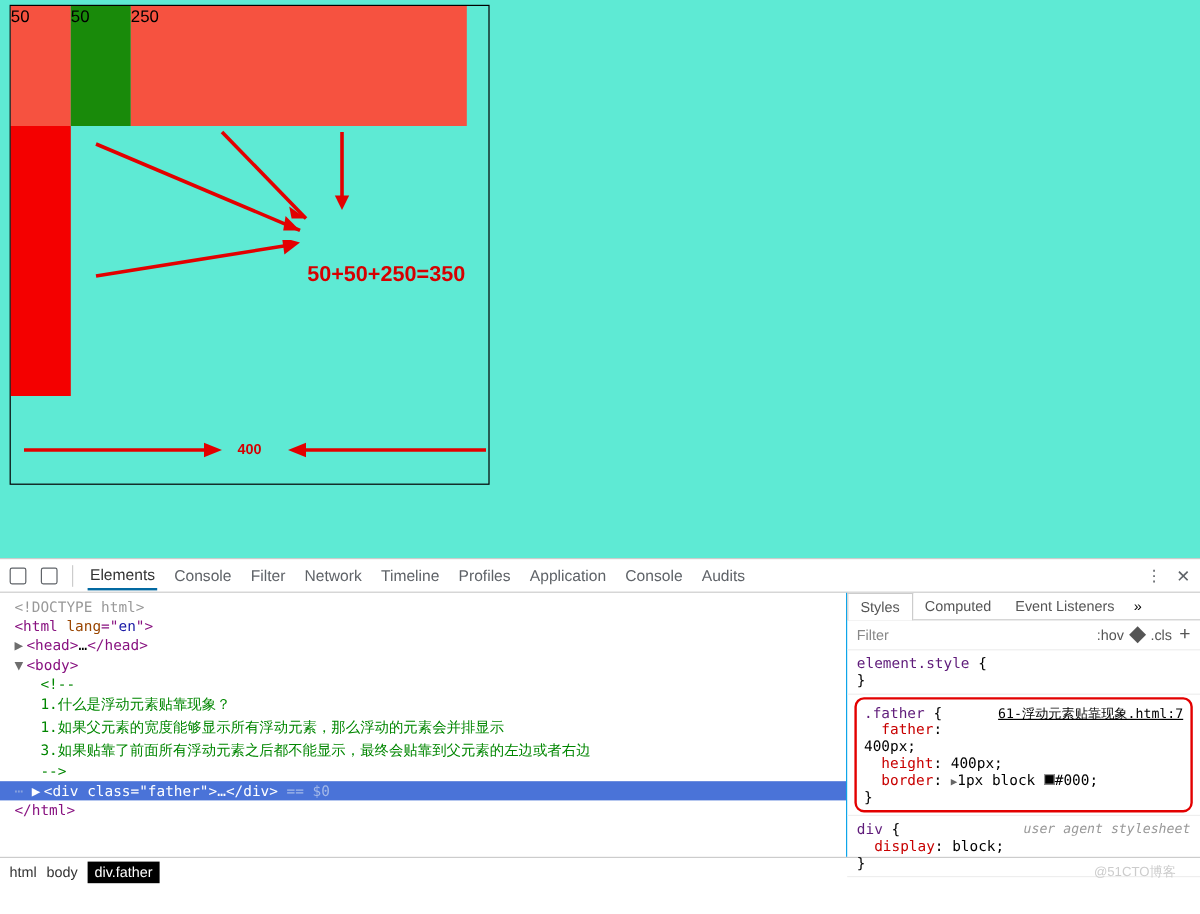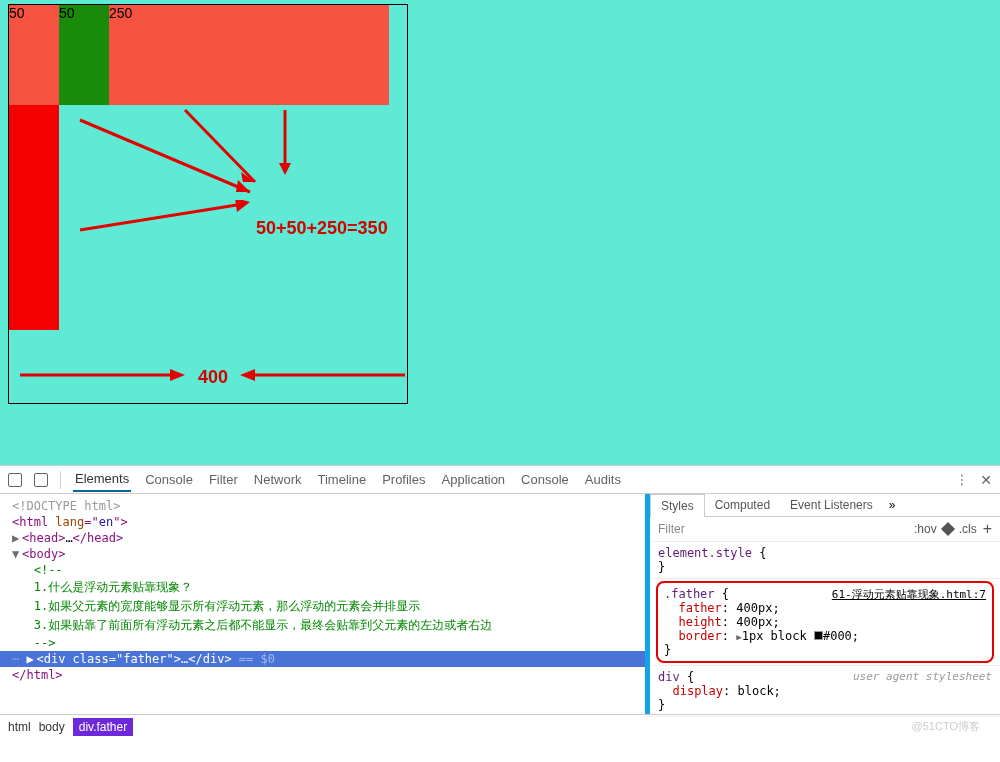--- a/index.html
+++ b/index.html
@@ -9,21 +9,21 @@
     .viewport { height: 465px; background: #5eead4; padding: 4px 8px; position: relative; }
     .father-box { width: 400px; height: 400px; border: 1px solid #000; position: relative; }
     .box-red1 { width: 50px; height: 100px; background: #f65240; position: absolute; left: 0; top: 0; }
     .box-green { width: 50px; height: 100px; background: #198a0a; position: absolute; left: 50px; top: 0; }
     .box-red2 { width: 280px; height: 100px; background: #f65240; position: absolute; left: 100px; top: 0; }
     .box-red3 { width: 50px; height: 225px; background: #f40000; position: absolute; left: 0; top: 100px; }
     .box-label { font-size: 14px; }
     
     
     .formula { position: absolute; left: 256px; top: 188px; color: #d60000; font-weight: bold; font-size: 18px; margin-top: 30px; }
-    .dim-400 { position: absolute; left: 198px; top: 367px; color: #d60000; font-weight: bold; font-size: 18px; }
+    .dim-400 { position: absolute; left: 198px; top: 367px; color: #d60000; font-weight: bold; font-size: 12px; }
     .arrow { position: absolute; }
     .arrow-line { stroke: #e30000; stroke-width: 3; fill: none; }
     .arrow-head { fill: #e30000; }
     
     
     .devtools { border-top: 1px solid #ccc; }
     .dt-toolbar { display: flex; align-items: center; height: 28px; border-bottom: 1px solid #ccc; padding: 0 8px; gap: 12px; color: #5f6368; font-size: 13px; }
     .dt-toolbar .tab { cursor: pointer; padding: 4px 2px; }
     .dt-toolbar .tab.active { color: #333; border-bottom: 2px solid #0369a1; }
     .dt-toolbar .spacer { flex: 1; }
@@ -38,21 +38,21 @@
     .tag-name { color: #881280; }
     .attr-name { color: #994500; }
     .attr-val { color: #1a1aa6; }
     .doctype { color: #999; }
     .comment { color: #008600; }
     .expander { color: #6e6e6e; display: inline-block; width: 10px; }
     .selected-line { background: #4a73d8; color: #fff; padding: 1px 12px; }
     .selected-line .expander, .selected-line .tag-name, .selected-line .tag-punc, .selected-line .attr-name, .selected-line .attr-val { color: #fff; }
     .eq-zero { color: #a3b8e8; }
     
-    .dt-styles { width: 355px; border-left: 5px solid #0ea5e9; font-family: Menlo, monospace; font-size: 12px; }
+    .dt-styles { width: 295px; border-left: 1px solid #0ea5e9; font-family: Menlo, monospace; font-size: 12px; }
     .styles-tabs { display: flex; border-bottom: 1px solid #ccc; font-family: Arial, sans-serif; font-size: 12px; }
     .styles-tabs .stab { padding: 4px 10px; cursor: pointer; color: #555; }
     .styles-tabs .stab.active { background: #fff; border: 1px solid #ccc; border-bottom: none; margin-bottom: -1px; }
     .styles-tabs .more { padding: 4px 6px; }
     .styles-filter { display: flex; align-items: center; border-bottom: 1px solid #eee; padding: 3px 8px; color: #888; font-family: Arial, sans-serif; font-size: 12px; gap: 6px; }
     .styles-filter .sf-spacer { flex: 1; }
     .styles-filter .hov, .styles-filter .cls { color: #555; }
     .diamond { width: 10px; height: 10px; background: #555; transform: rotate(45deg); display: inline-block; }
     .plus { font-size: 16px; color: #555; }
     .rule-block { padding: 4px 8px; border-bottom: 1px solid #eee; }
@@ -61,21 +61,21 @@
     .prop-name { color: #c80000; }
     .prop-val { color: #000; }
     .src-link { color: #000; text-decoration: underline; float: right; font-size: 11px; }
     .ua-note { float: right; color: #999; font-style: italic; font-size: 11px; }
     .tri { color: #666; font-size: 9px; }
     .swatch-b { display: inline-block; width: 9px; height: 9px; background: #000; border: 1px solid #999; }
     .highlight-box { border: 2px solid #e30000; border-radius: 8px; margin: -2px; padding: 4px 6px; }
     
     .breadcrumb { display: flex; align-items: center; height: 24px; border-top: 1px solid #ccc; font-size: 12px; color: #333; padding: 0 8px; gap: 8px; }
     .breadcrumb .crumb { cursor: pointer; }
-    .breadcrumb .crumb.sel { background: #6d28d9; color: #fff; padding: 2px 6px; }
+    .breadcrumb .crumb.sel { background: #000000; color: #fff; padding: 2px 6px; }
     .watermark { position: absolute; right: 20px; color: #ccc; font-size: 11px; }
   </style>
 </head>
 <body>
 
 <div class="viewport">
   <div class="father-box">
     <div class="box-red1"><span class="box-label">50</span></div>
     <div class="box-green"><span class="box-label">50</span></div>
     <div class="box-red2"><span class="box-label">250</span></div>

